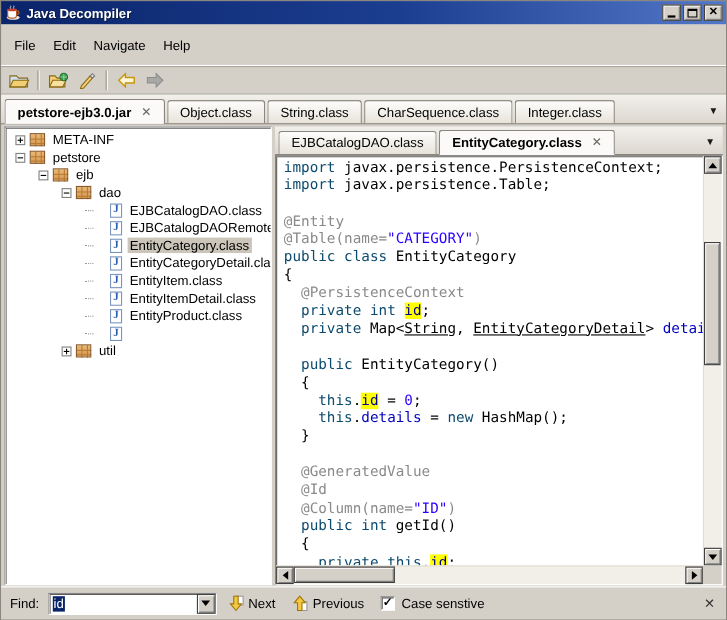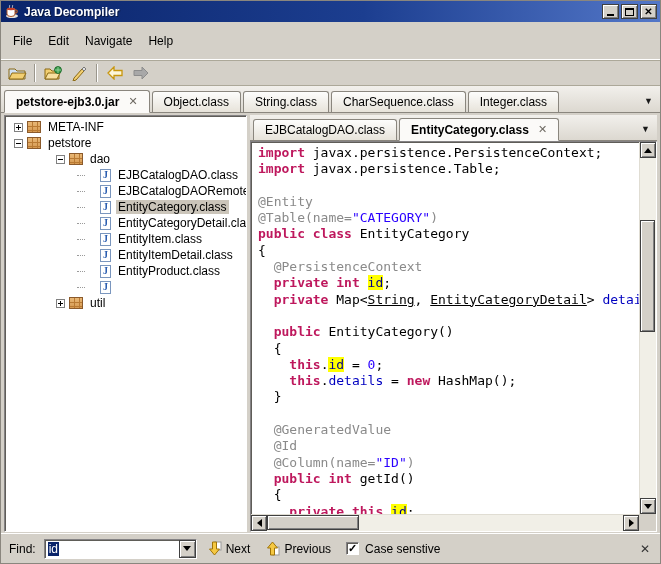--- a/index.html
+++ b/index.html
@@ -77,21 +77,21 @@
                 font-family:"Liberation Serif",serif; font-weight:bold; font-size:10px; color:#2a5db0;
                 display:flex; align-items:center; justify-content:center; line-height:10px; }
 
   
   .right-panel { flex:1 1 auto; display:flex; flex-direction:column; min-width:0; }
   .editor-wrap { flex:1 1 auto; display:grid; grid-template-columns:1fr 17px; grid-template-rows:1fr 17px;
                  background:#fff; min-height:0; }
   .code-area { overflow:hidden; padding:3px 0 0 7px;
                font-family:"DejaVu Sans Mono", monospace; font-size:13px; line-height:16.3px; }
   .code-line { white-space:pre; min-height:16.3px; }
-  .tok-k { color:#be185d; font-weight:bold; }
+  .tok-k { color:#0c4a6e; font-weight:normal; }
   .tok-a { color:#8a8a8a; }
   .tok-s { color:#2A00FF; }
   .tok-f { color:#0000C0; }
   .tok-n { color:#2A00FF; }
   .tok-u { color:#000; text-decoration:underline; cursor:pointer; }
   .tok-h { color:#00008f; background:#FFFF00; }
   .tok-p { color:#000; }
 
   
   .vsb { display:flex; flex-direction:column; background:#f1efe7; border-left:1px solid #e0ddd3; }
@@ -229,20 +229,27 @@
             <span class="pkg-icon"></span>
           </span>
           <span class="tree-label">META-INF</span>
         </div>
         <div class="tree-row" style="padding-left: 7px;">
           <span class="expander"></span>
           <span class="tree-icon">
             <span class="pkg-icon"></span>
           </span>
           <span class="tree-label">petstore</span>
+        </div>
+        <div class="tree-row" style="padding-left: 28px;">
+          <span class="expander"></span>
+          <span class="tree-icon">
+            <span class="pkg-icon"></span>
+          </span>
+          <span class="tree-label">ejb</span>
         </div>
         <div class="tree-row" style="padding-left: 49px;">
           <span class="expander"></span>
           <span class="tree-icon">
             <span class="pkg-icon"></span>
           </span>
           <span class="tree-label">dao</span>
         </div>
         <div class="tree-row" style="padding-left: 70px;">
           <span class="tree-dots"></span>

